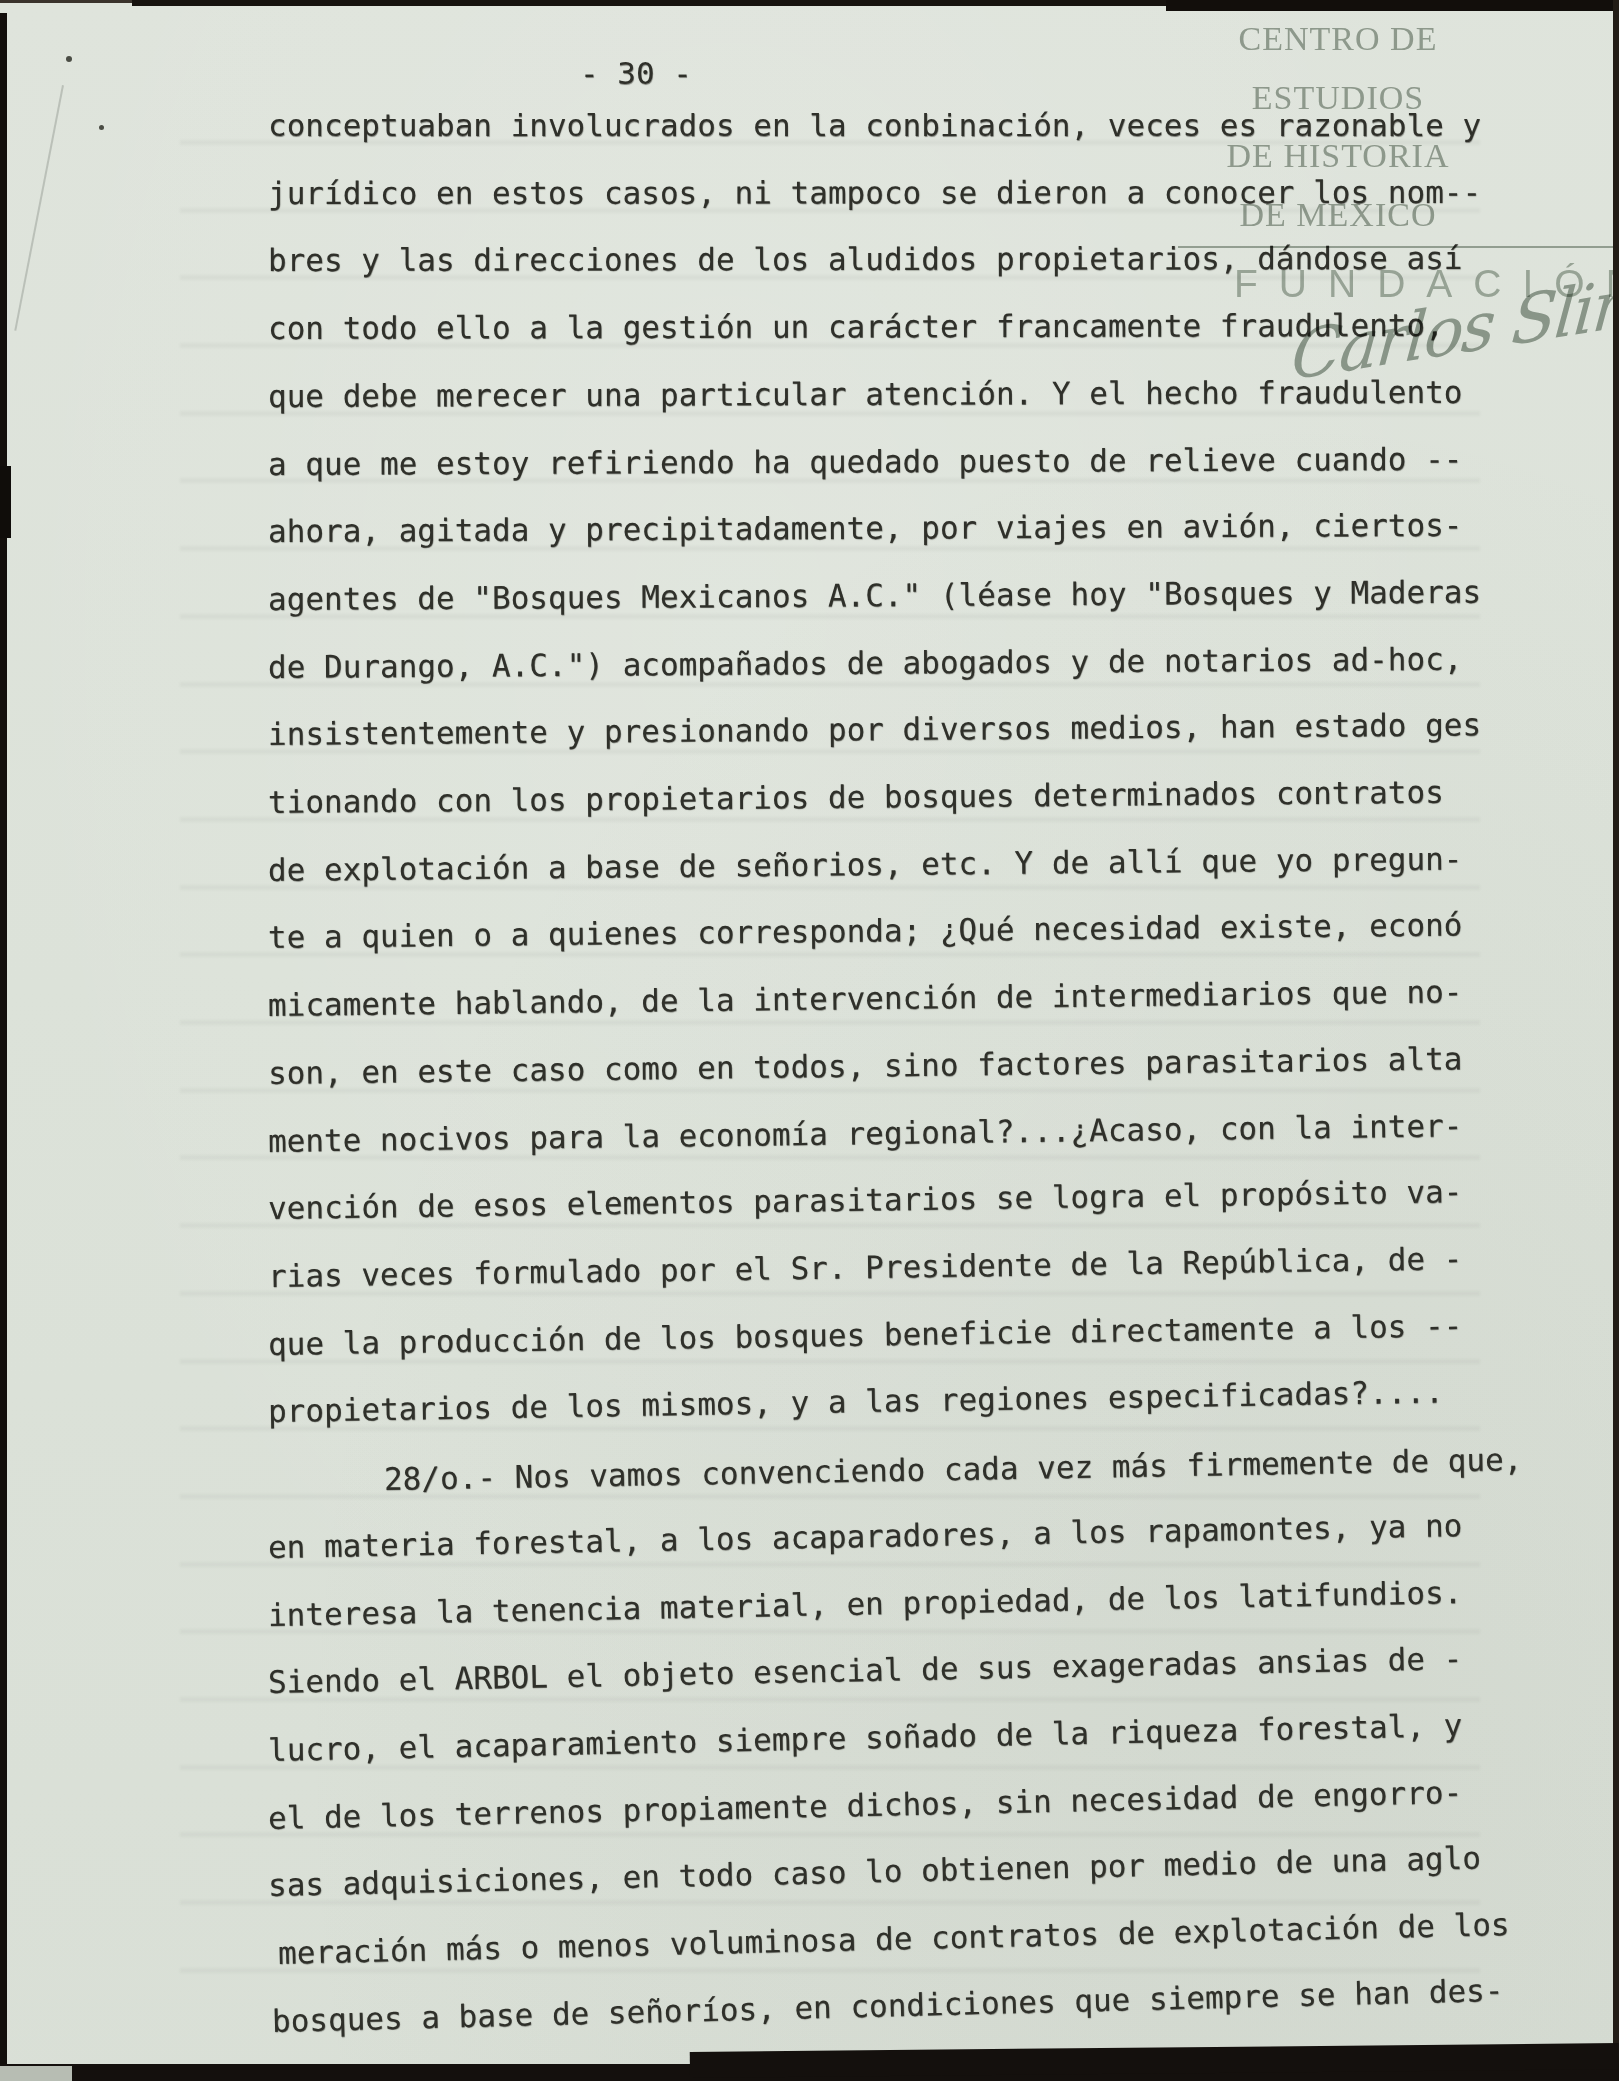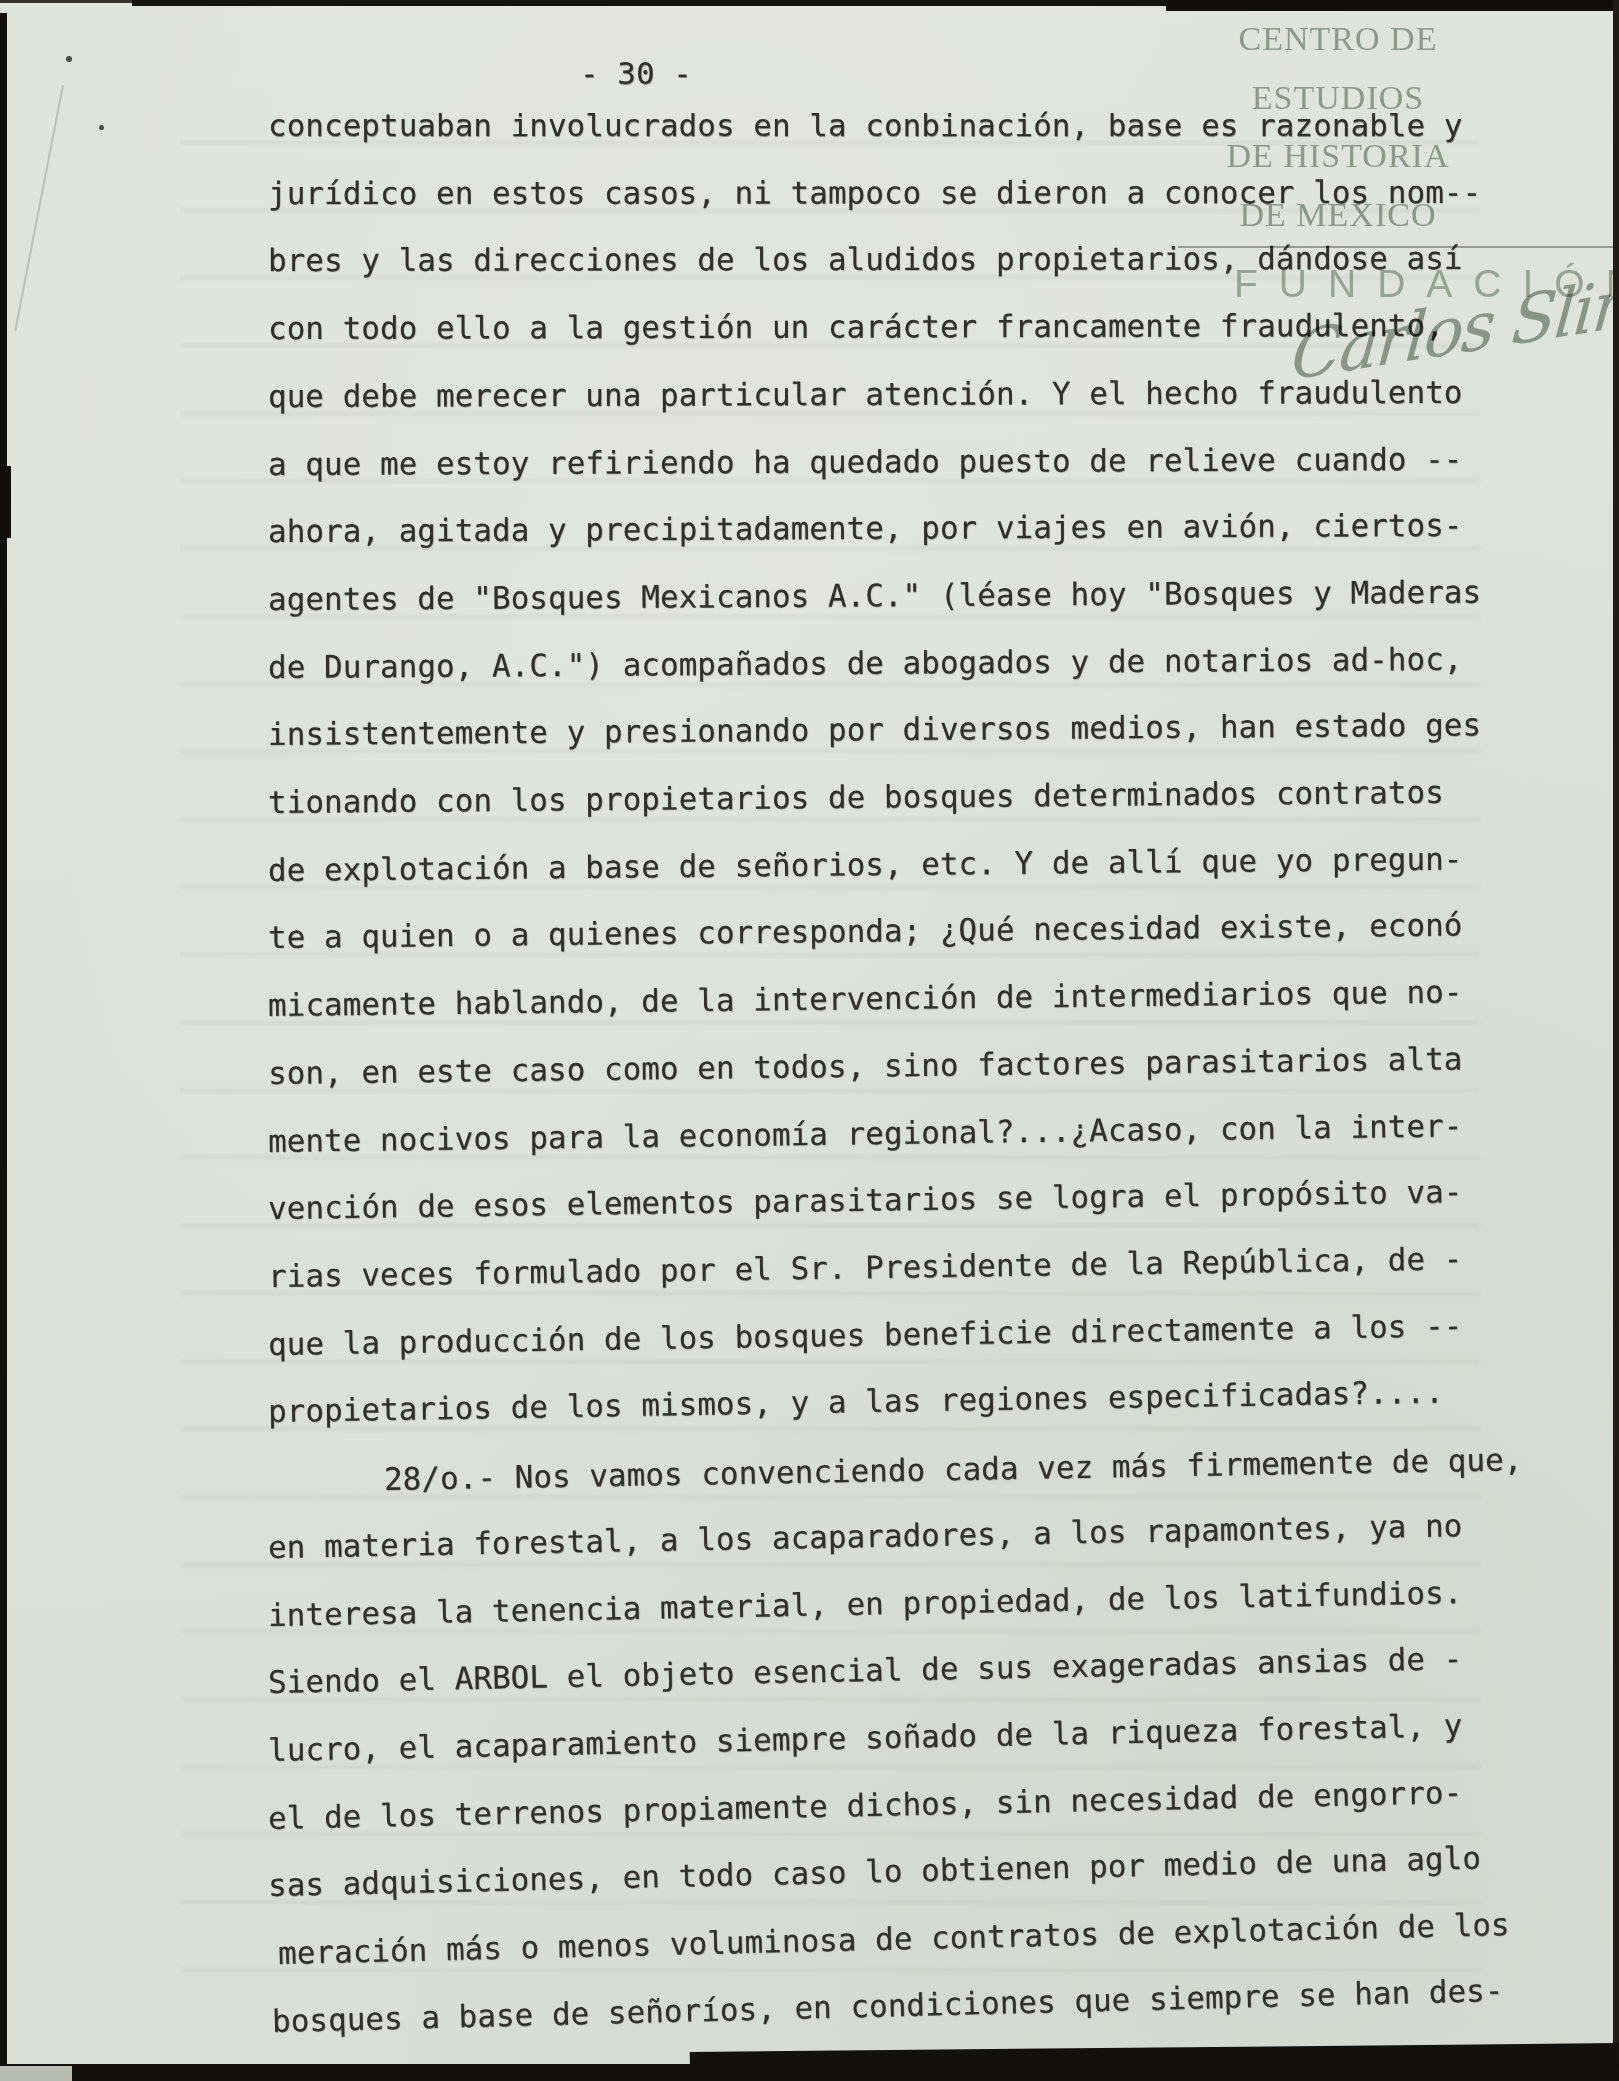--- a/index.html
+++ b/index.html
@@ -99,21 +99,21 @@
     <div>ESTUDIOS</div>
     <div>DE HISTORIA</div>
     <div>DE MEXICO</div>
   </div>
   <div class="wm-rule"></div>
   <div class="wm-foundation">FUNDACIÓN</div>
   <div class="wm-signature">Carlos Slim</div>
 
   <div class="pageno">- 30 -</div>
 
-  <div class="tl" style="top:110px;transform:rotate(0deg)">conceptuaban involucrados en la conbinación, base es razonable y</div>
+  <div class="tl" style="top:110px;transform:rotate(0deg)">conceptuaban involucrados en la conbinación, veces es razonable y</div>
   <div class="tl" style="top:178px;transform:rotate(-0.05deg)">jurídico en estos casos, ni tampoco se dieron a conocer los nom--</div>
   <div class="tl" style="top:245px;transform:rotate(-0.1deg)">bres y las direcciones de los aludidos propietarios, dándose así</div>
   <div class="tl" style="top:313px;transform:rotate(-0.15deg)">con todo ello a la gestión un carácter francamente fraudulento,</div>
   <div class="tl" style="top:381px;transform:rotate(-0.2deg)">que debe merecer una particular atención. Y el hecho fraudulento</div>
   <div class="tl" style="top:449px;transform:rotate(-0.25deg)">a que me estoy refiriendo ha quedado puesto de relieve cuando --</div>
   <div class="tl" style="top:516px;transform:rotate(-0.3deg)">ahora, agitada y precipitadamente, por viajes en avión, ciertos-</div>
   <div class="tl" style="top:584px;transform:rotate(-0.35deg)">agentes de "Bosques Mexicanos A.C." (léase hoy "Bosques y Maderas</div>
   <div class="tl" style="top:652px;transform:rotate(-0.4deg)">de Durango, A.C.") acompañados de abogados y de notarios ad-hoc,</div>
   <div class="tl" style="top:719px;transform:rotate(-0.45deg)">insistentemente y presionando por diversos medios, han estado ges</div>
   <div class="tl" style="top:787px;transform:rotate(-0.5deg)">tionando con los propietarios de bosques determinados contratos</div>

